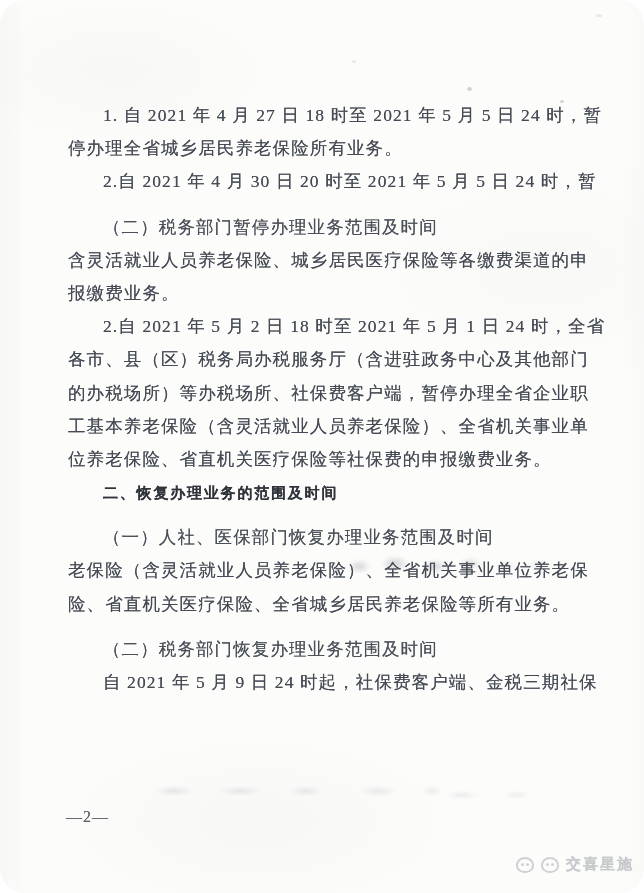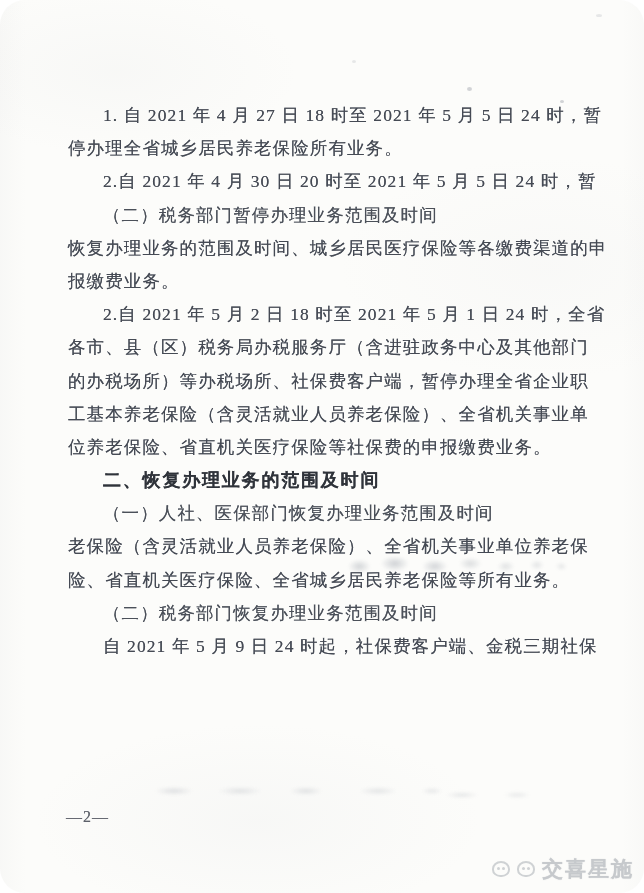--- a/index.html
+++ b/index.html
@@ -17,24 +17,24 @@
   }
   .doc-body{position:absolute;left:68px;top:99px;width:516px;}
   .line{
     height:33.2px;line-height:33.2px;font-size:17.5px;letter-spacing:1.1px;
     color:#454a54;white-space:nowrap;
     text-shadow:0 0 0.5px rgba(70,76,88,0.75);
   }
   .line.indent{text-indent:35px;}
   .line.heading{
     font-family:"Liberation Sans","DejaVu Sans",sans-serif;
-    font-weight:700;color:#2f333a;font-size:18px;letter-spacing:1.8px;
+    font-weight:700;color:#2f333a;font-size:15px;letter-spacing:1.8px;
     text-shadow:0 0 0.6px rgba(40,44,52,0.8);
   }
-  .line.subheading{color:#4b5059;}
+  .line.subheading{color:#4b5059;margin-top:12px;}
   
   .smudge{position:absolute;pointer-events:none;}
   .smudge-heading{
     left:346px;top:551px;width:222px;height:28px;
     background:
       radial-gradient(ellipse 16px 10px at 6% 55%, rgba(116,124,138,0.55), transparent 72%),
       radial-gradient(ellipse 20px 11px at 22% 45%, rgba(116,124,138,0.60), transparent 72%),
       radial-gradient(ellipse 18px 10px at 40% 55%, rgba(116,124,138,0.55), transparent 72%),
       radial-gradient(ellipse 16px 9px at 56% 45%, rgba(120,128,140,0.45), transparent 72%),
       radial-gradient(ellipse 12px 8px at 72% 55%, rgba(124,132,144,0.40), transparent 72%),
@@ -81,21 +81,21 @@
     box-sizing:border-box;position:relative;background:transparent;
   }
   .wm-icon::before,.wm-icon::after{
     content:"";position:absolute;top:4px;width:3px;height:3px;border-radius:50%;
     background:#cfd2d4;
   }
   .wm-icon::before{left:3px;}
   .wm-icon::after{right:3px;}
   .wm-text{
     font-family:"Liberation Sans","DejaVu Sans",sans-serif;
-    font-weight:700;font-size:21px;letter-spacing:2px;color:#c6c9cc;
+    font-weight:700;font-size:15px;letter-spacing:2px;color:#c6c9cc;
     text-shadow:0 0 1px rgba(200,203,206,0.8);
   }
 </style>
 </head>
 <body>
 
 <div class="page">
 
   <div class="smudge smudge-heading"></div>
   <div class="smudge smudge-bottom"></div>
@@ -103,21 +103,21 @@
   <div class="speck speck1"></div>
   <div class="speck speck2"></div>
   <div class="speck speck3"></div>
   <div class="speck speck4"></div>
 
   <div class="doc-body">
     <div class="line indent">1. 自 2021 年 4 月 27 日 18 时至 2021 年 5 月 5 日 24 时，暂</div>
     <div class="line">停办理全省城乡居民养老保险所有业务。</div>
     <div class="line indent">2.自 2021 年 4 月 30 日 20 时至 2021 年 5 月 5 日 24 时，暂</div>
     <div class="line indent subheading">（二）税务部门暂停办理业务范围及时间</div>
-    <div class="line">恢复办理业务的范围及时间、城乡居民医疗保险等各缴费渠道的申</div>
+    <div class="line">含灵活就业人员养老保险、城乡居民医疗保险等各缴费渠道的申</div>
     <div class="line">报缴费业务。</div>
     <div class="line indent">2.自 2021 年 5 月 2 日 18 时至 2021 年 5 月 1 日 24 时，全省</div>
     <div class="line">各市、县（区）税务局办税服务厅（含进驻政务中心及其他部门</div>
     <div class="line">的办税场所）等办税场所、社保费客户端，暂停办理全省企业职</div>
     <div class="line">工基本养老保险（含灵活就业人员养老保险）、全省机关事业单</div>
     <div class="line">位养老保险、省直机关医疗保险等社保费的申报缴费业务。</div>
     <div class="line indent heading">二、恢复办理业务的范围及时间</div>
     <div class="line indent subheading">（一）人社、医保部门恢复办理业务范围及时间</div>
     <div class="line">老保险（含灵活就业人员养老保险）、全省机关事业单位养老保</div>
     <div class="line">险、省直机关医疗保险、全省城乡居民养老保险等所有业务。</div>

